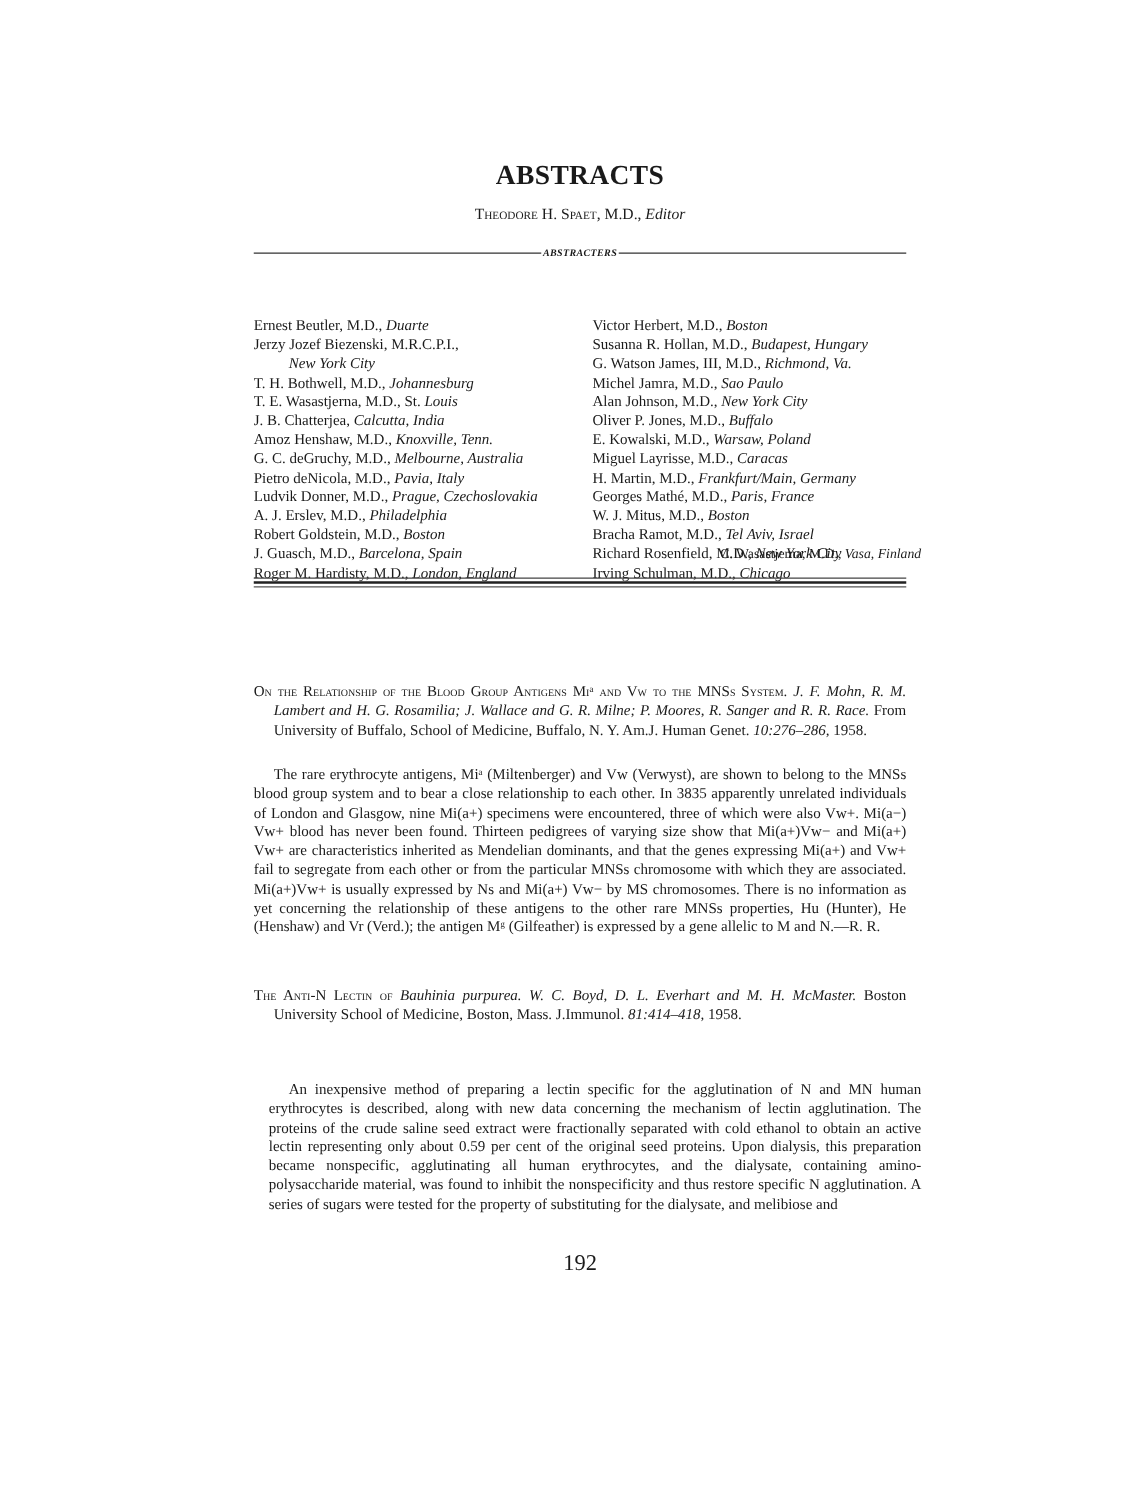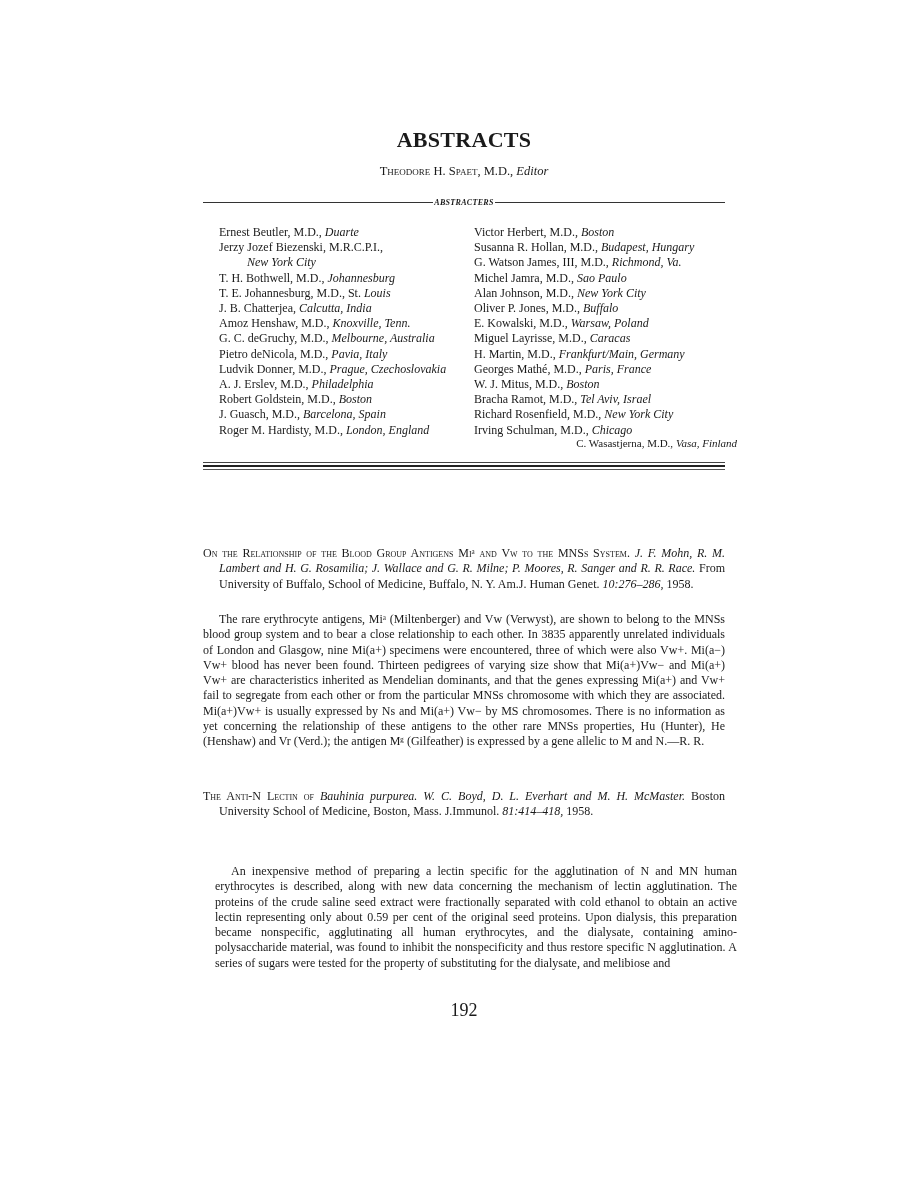--- a/index.html
+++ b/index.html
@@ -8,22 +8,22 @@
   .page { position: absolute; left: 203px; top: 0; width: 522px; }
   .title { position: absolute; top: 127px; left: 0; width: 522px; text-align: center;
            font-weight: bold; font-size: 22px; letter-spacing: 0.3px; }
   .editor { position: absolute; top: 164px; left: 0; width: 522px; text-align: center; font-size: 12.5px; }
   .sc { font-variant: small-caps; margin-top: 28px; }
   .abstracters { position: absolute; top: 198px; left: 0; width: 522px; display: flex; align-items: center; font-style: italic; }
   .abstracters .rule { flex: 1; border-top: 1.5px solid #333; }
   .abstracters .lbl { font-size: 8px; font-weight: bold; letter-spacing: 0.3px; padding: 0 1px; }
   .cols { position: absolute; top: 225px; left: 0; width: 522px; font-size: 12px; line-height: 15.2px; }
   .col { position: absolute; top: 0; white-space: nowrap; }
-  .col.left { left: 16px; }
-  .col.right { left: 271px; }
+  .col.left { left: 0; margin-top: 28px; }
+  .col.right { left: 271px; margin-top: 28px; }
   .indent { padding-left: 28px; }
   .centerline { position: absolute; top: 437px; left: 12px; width: 522px; text-align: right; font-size: 11px; }
   .rules { position: absolute; top: 462px; left: 0; width: 522px; }
   .rules .r1 { border-top: 1px solid #444; }
   .rules .r2 { border-top: 2.5px solid #222; margin-top: 2px; }
   .rules .r3 { border-top: 1px solid #555; margin-top: 2px; }
   .section { position: absolute; top: 489px; left: 0; width: 522px; text-align: center;
              font-weight: bold; font-size: 16px; line-height: 21px; letter-spacing: 0.2px; }
   .ref { position: absolute; left: 0; width: 522px; font-size: 12px; line-height: 15.3px;
          padding-left: 16px; text-indent: -16px; box-sizing: border-box; text-align: justify; }
@@ -53,21 +53,21 @@
     <span class="lbl">ABSTRACTERS</span>
     <span class="rule"></span>
   </div>
 
   <div class="cols">
     <div class="col left" id="col-left">
         <div><span>Ernest Beutler, M.D., </span><i>Duarte</i></div>
         <div><span>Jerzy Jozef Biezenski, M.R.C.P.I.,</span></div>
         <div class="indent"><i>New York City</i></div>
         <div><span>T. H. Bothwell, M.D., </span><i>Johannesburg</i></div>
-        <div><span>T. E. Johannesburg, M.D., St. </span><i>Louis</i></div>
+        <div><span>T. E. Wasastjerna, M.D., St. </span><i>Louis</i></div>
         <div><span>J. B. Chatterjea, </span><i>Calcutta, India</i></div>
         <div><span>Amoz Henshaw, M.D., </span><i>Knoxville, Tenn.</i></div>
         <div><span>G. C. deGruchy, M.D., </span><i>Melbourne, Australia</i></div>
         <div><span>Pietro deNicola, M.D., </span><i>Pavia, Italy</i></div>
         <div><span>Ludvik Donner, M.D., </span><i>Prague, Czechoslovakia</i></div>
         <div><span>A. J. Erslev, M.D., </span><i>Philadelphia</i></div>
         <div><span>Robert Goldstein, M.D., </span><i>Boston</i></div>
         <div><span>J. Guasch, M.D., </span><i>Barcelona, Spain</i></div>
         <div><span>Roger M. Hardisty, M.D., </span><i>London, England</i></div>
       </div>

